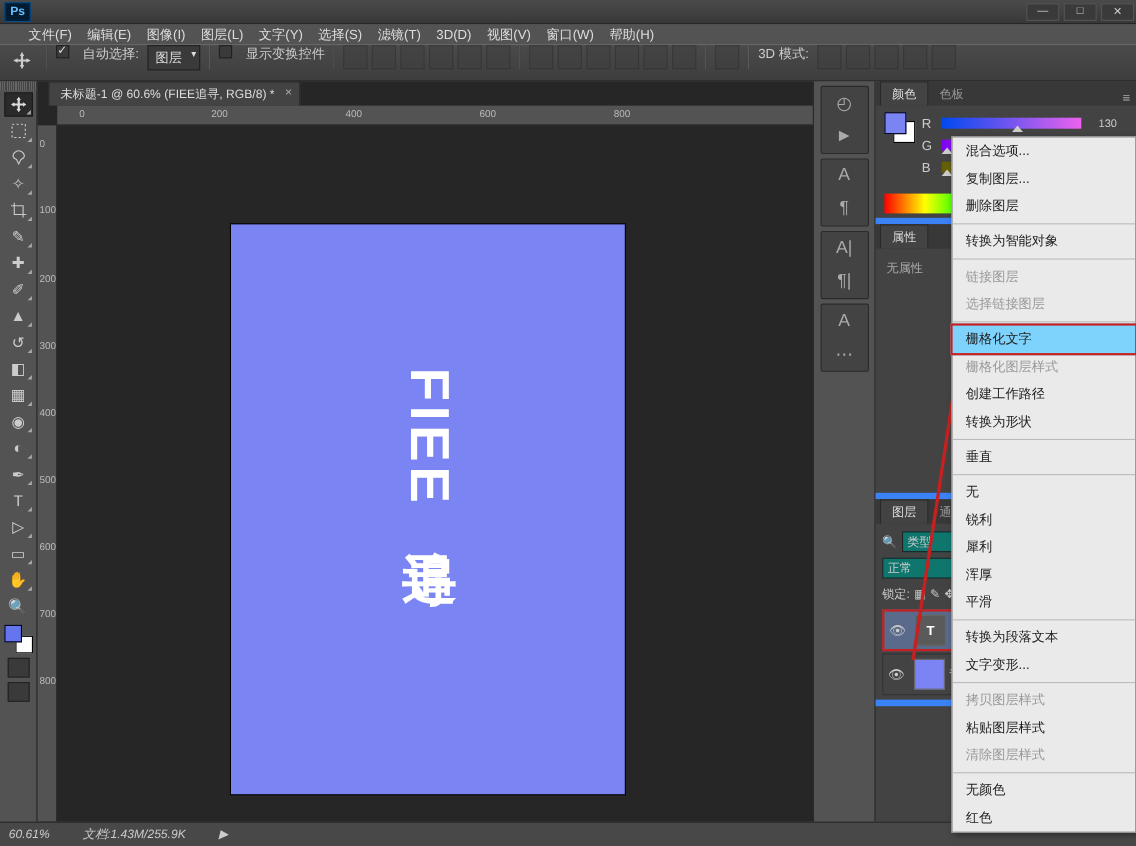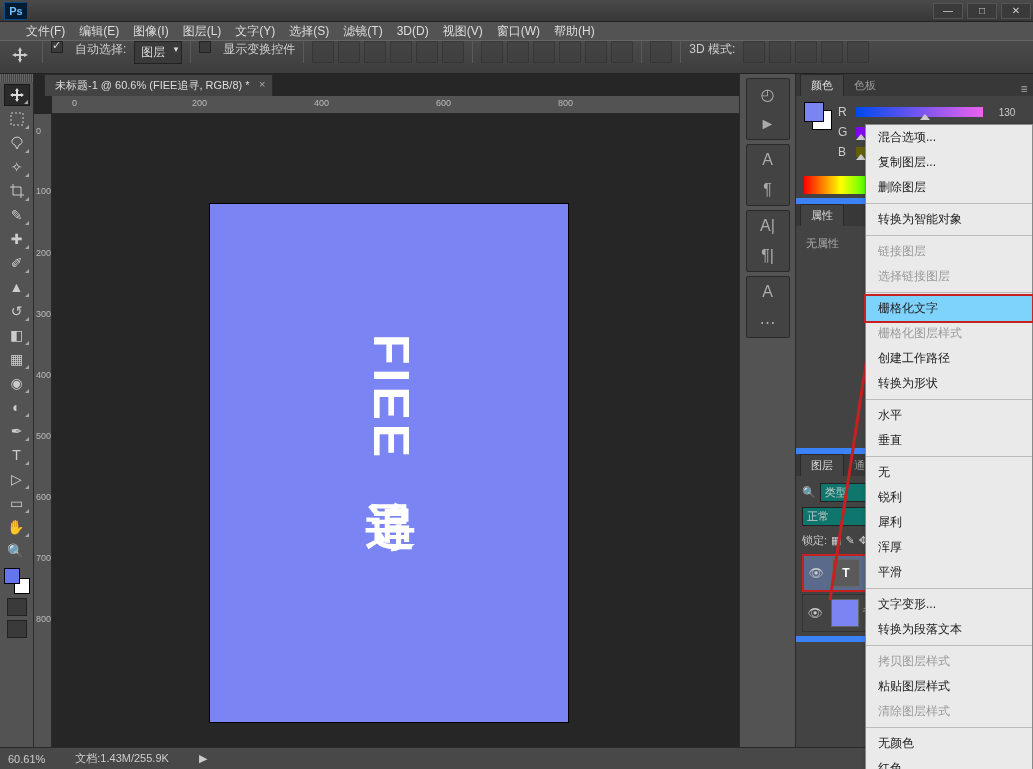--- a/index.html
+++ b/index.html
@@ -78,21 +78,21 @@
   .layer-item .thumb{ width:28px; height:28px; margin:0 4px; border:1px solid #666; display:flex; align-items:center; justify-content:center; font-weight:bold;}
   .layer-item.sel { }
   .hl-box { border:2px solid #c62020; }
 
   .context-menu { position:absolute; top:124px; right:0; width:168px; background:#eaeaea; border:1px solid #888; box-shadow:2px 2px 6px rgba(0,0,0,.4); font-size:12px; color:#222; z-index:50;}
   .context-menu .mi { padding:4px 12px; white-space:nowrap;}
   .context-menu .mi.disabled { color:#9a9a9a;}
   .context-menu .mi.hl { background:#7dd3fc; border:2px solid #c62020; margin:-2px; padding:4px 12px;}
   .context-menu hr { border:none; border-top:1px solid #bbb; margin:3px 0;}
 
-  .statusbar { position:absolute; left:0; right:0; bottom:0; height:22px; background:#484848; border-top:1px solid #2a2a2a; display:flex; align-items:center; padding:0 8px; font-size:11px; color:#ccc; gap:30px;}
+  .statusbar { position:absolute; left:0; right:0; bottom:0; height:22px; background:#484848; border-top:1px solid #2a2a2a; display:flex; align-items:center; padding:0 8px; font-size:11px; color:#ccc; gap:30px;font-style:italic;}
   .watermark { position:absolute; right:8px; bottom:28px; width:110px; height:22px; background:#fff; color:#c33; font-weight:bold; font-size:12px; display:flex; align-items:center; justify-content:center; border-radius:2px; opacity:.95;}
   
   svg { display:block; }
 </style>
 </head>
 <body>
 
 <div class="titlebar">
   <div class="ps">Ps</div>
   <div class="win-controls">
@@ -353,31 +353,30 @@
     <div class="mi">转换为智能对象</div>
     <hr>
     <div class="mi disabled">链接图层</div>
     <div class="mi disabled">选择链接图层</div>
     <hr>
     <div class="mi hl">栅格化文字</div>
     <div class="mi disabled">栅格化图层样式</div>
     <div class="mi">创建工作路径</div>
     <div class="mi">转换为形状</div>
     <hr>
-    <div class="mi">水平</div>
     <div class="mi">垂直</div>
     <hr>
     <div class="mi">无</div>
     <div class="mi">锐利</div>
     <div class="mi">犀利</div>
     <div class="mi">浑厚</div>
     <div class="mi">平滑</div>
     <hr>
+    <div class="mi">转换为段落文本</div>
     <div class="mi">文字变形...</div>
-    <div class="mi">转换为段落文本</div>
     <hr>
     <div class="mi disabled">拷贝图层样式</div>
     <div class="mi">粘贴图层样式</div>
     <div class="mi disabled">清除图层样式</div>
     <hr>
     <div class="mi">无颜色</div>
     <div class="mi">红色</div>
   </div>
 
 <svg style="position:absolute; left:820px; top:300px; z-index:49;" width="60" height="310">

